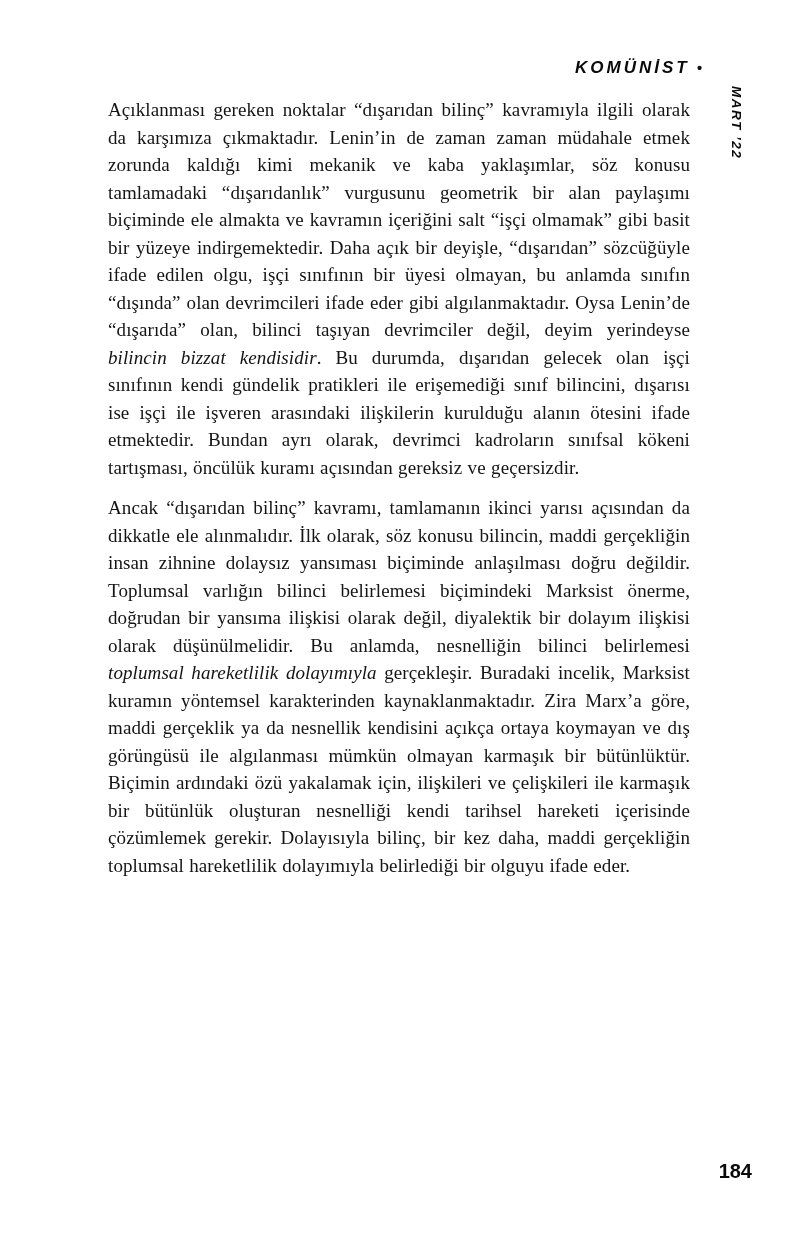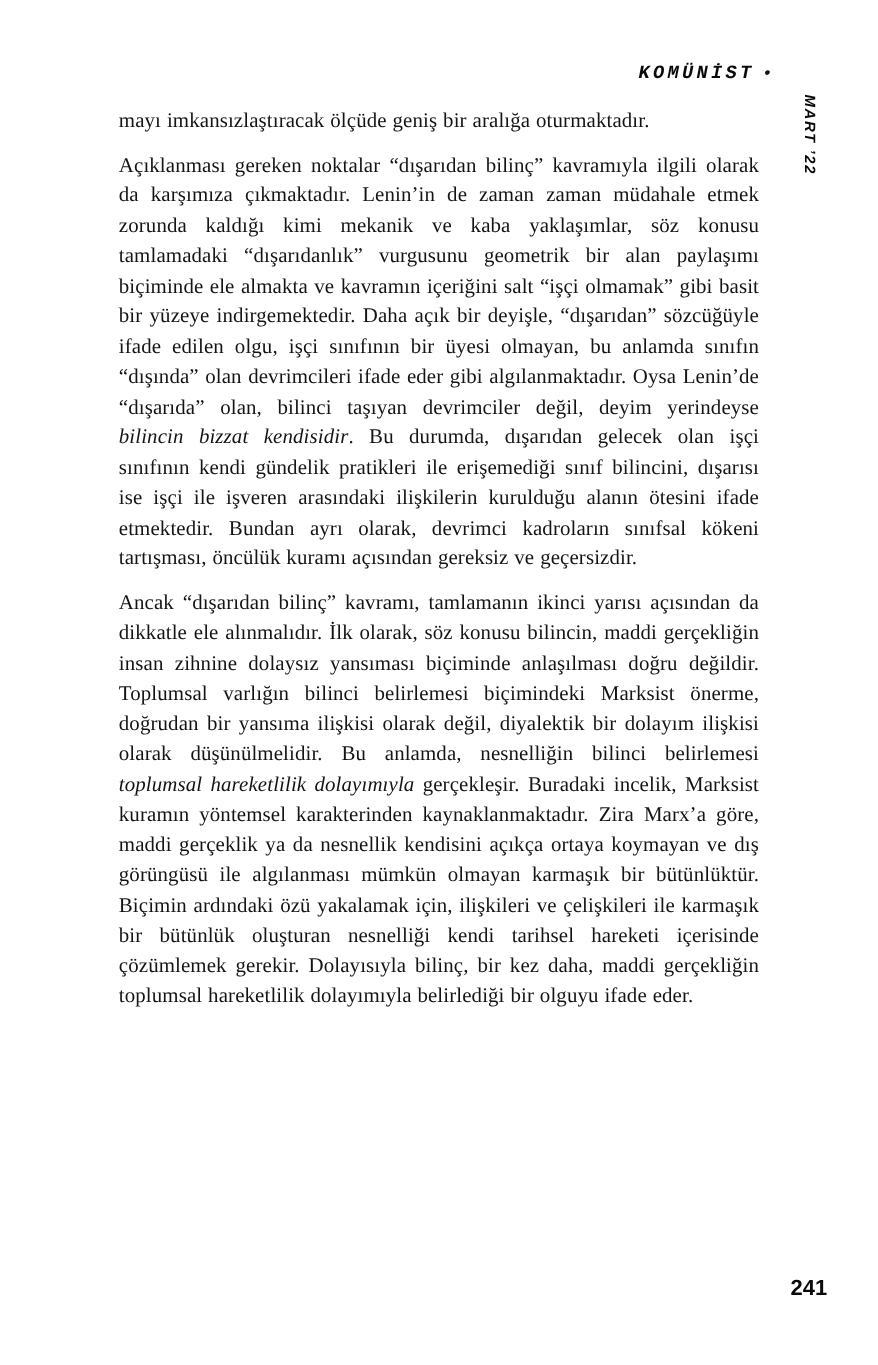--- a/index.html
+++ b/index.html
@@ -14,21 +14,21 @@
     background: #ffffff;
     color: #141414;
     font-family: "Liberation Serif", serif;
     overflow: hidden;
   }
   .header {
     position: absolute;
     top: 58px;
     right: 96px;
     text-align: left;
-    font-family: Liberation Mono, monospace;
+    font-family: Liberation Sans, sans-serif;
     font-weight: bold;
     font-style: italic;
     white-space: nowrap;
   }
   .journal-title {
     font-size: 17px;
     letter-spacing: 3px;
     color: #0a0a0a;
   }
   .header-bullet {
@@ -83,20 +83,19 @@
 
 <div class="page">
 
   <div class="header">
     <span class="journal-title">KOMÜNİST</span><span class="header-bullet">•</span>
   </div>
 
   <div class="issue-vertical">MART ’22</div>
 
   <div class="body-text" id="paragraphs">
-      <p class="para"><span class="rm">mayı imkansızlaştıracak ölçüde geniş bir aralığa oturmaktadır.</span></p>
       <p class="para"><span class="rm">Açıklanması gereken noktalar “dışarıdan bilinç” kavramıyla ilgili olarak da karşımıza çıkmaktadır. Lenin’in de zaman zaman müdahale etmek zorunda kaldığı kimi mekanik ve kaba yaklaşımlar, söz konusu tamlamadaki “dışarıdanlık” vurgusunu geometrik bir alan paylaşımı biçiminde ele almakta ve kavramın içeriğini salt “işçi olmamak” gibi basit bir yüzeye indirgemektedir. Daha açık bir deyişle, “dışarıdan” sözcüğüyle ifade edilen olgu, işçi sınıfının bir üyesi olmayan, bu anlamda sınıfın “dışında” olan devrimcileri ifade eder gibi algılanmaktadır. Oysa Lenin’de “dışarıda” olan, bilinci taşıyan devrimciler değil, deyim yerindeyse </span><span class="em">bilincin bizzat kendisidir</span><span class="rm">. Bu durumda, dışarıdan gelecek olan işçi sınıfının kendi gündelik pratikleri ile erişemediği sınıf bilincini, dışarısı ise işçi ile işveren arasındaki ilişkilerin kurulduğu alanın ötesini ifade etmektedir. Bundan ayrı olarak, devrimci kadroların sınıfsal kökeni tartışması, öncülük kuramı açısından gereksiz ve geçersizdir.</span></p>
       <p class="para"><span class="rm">Ancak “dışarıdan bilinç” kavramı, tamlamanın ikinci yarısı açısından da dikkatle ele alınmalıdır. İlk olarak, söz konusu bilincin, maddi gerçekliğin insan zihnine dolaysız yansıması biçiminde anlaşılması doğru değildir. Toplumsal varlığın bilinci belirlemesi biçimindeki Marksist önerme, doğrudan bir yansıma ilişkisi olarak değil, diyalektik bir dolayım ilişkisi olarak düşünülmelidir. Bu anlamda, nesnelliğin bilinci belirlemesi </span><span class="em">toplumsal hareketlilik dolayımıyla</span><span class="rm"> gerçekleşir. Buradaki incelik, Marksist kuramın yöntemsel karakterinden kaynaklanmaktadır. Zira Marx’a göre, maddi gerçeklik ya da nesnellik kendisini açıkça ortaya koymayan ve dış görüngüsü ile algılanması mümkün olmayan karmaşık bir bütünlüktür. Biçimin ardındaki özü yakalamak için, ilişkileri ve çelişkileri ile karmaşık bir bütünlük oluşturan nesnelliği kendi tarihsel hareketi içerisinde çözümlemek gerekir. Dolayısıyla bilinç, bir kez daha, maddi gerçekliğin toplumsal hareketlilik dolayımıyla belirlediği bir olguyu ifade eder.</span></p>
     </div>
 
-  <div class="page-number">241</div>
+  <div class="page-number">184</div>
 
 </div>
 
 </body></html>

